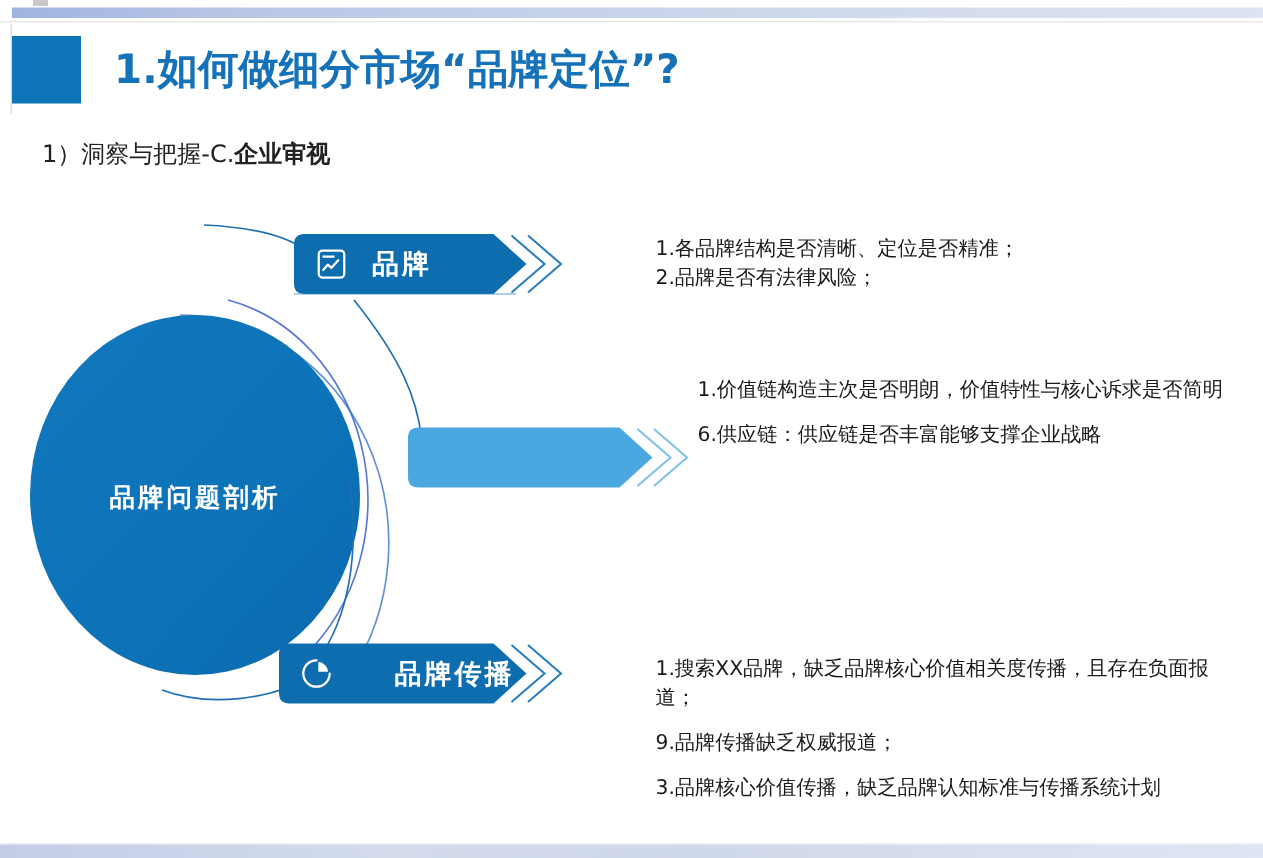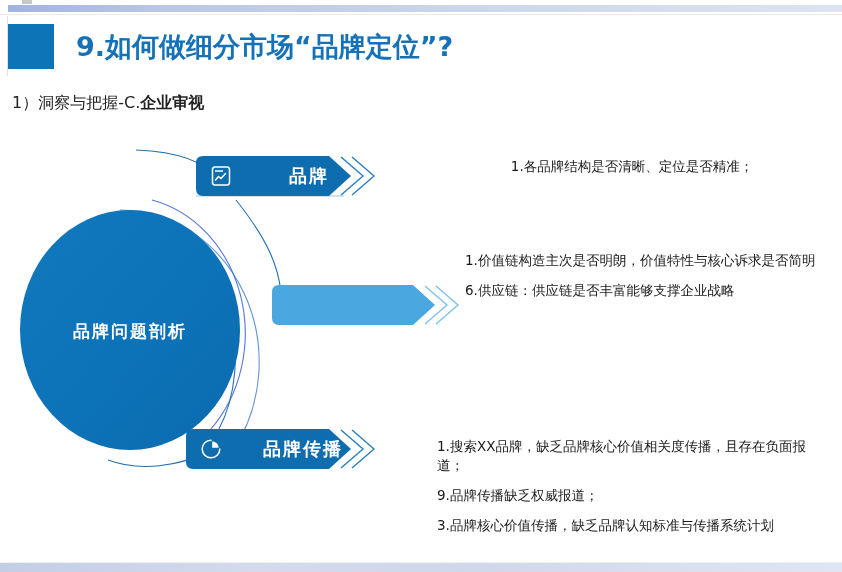--- a/index.html
+++ b/index.html
@@ -76,21 +76,21 @@
     left: 76px; top: 24px;
     font-size: 27px;
     font-weight: bold;
     color: #1572b8;
     letter-spacing: 0px;
     white-space: nowrap;
     line-height: 45px;
   }
   .subtitle {
     position: absolute;
-    left: 12px; top: 93px;
+    left: 28px; top: 93px;
     font-size: 16px;
     color: #222222;
     white-space: nowrap;
   }
   .subtitle .bold { font-weight: bold; }
 
   
   #diagram-svg {
     position: absolute;
     left: 0; top: 0;
@@ -124,36 +124,36 @@
   .text-block {
     position: absolute;
     color: #1a1a1a;
     font-size: 13.5px;
     line-height: 19px;
   }
   .text-block p {
     margin: 0 0 11px 0;
   }
   .text-block p:last-child { margin-bottom: 0; }
-  .tight p { margin-bottom: 0; text-align: center; }
+  .tight p { margin-bottom: 0; }
 </style>
 </head>
 <body>
 
 <div id="slide">
 
   <div class="top-strip">
     <div class="top-strip-tick"></div>
     <div class="top-strip-band"></div>
     <div class="top-strip-rule"></div>
   </div>
   <div class="left-rule"></div>
 
   <div class="title-square"></div>
-  <div class="page-title">9.如何做细分市场“品牌定位”?</div>
+  <div class="page-title">1.如何做细分市场“品牌定位”?</div>
   <div class="subtitle">
     <span>1）洞察与把握-C.</span><span class="bold">企业审视</span>
   </div>
 
   <svg id="diagram-svg" viewBox="0 0 842 572">
     <defs>
       <linearGradient id="circleGrad" x1="0" y1="0" x2="1" y2="1">
         <stop offset="0%" stop-color="#1278bd"></stop>
         <stop offset="55%" stop-color="#0d73b8"></stop>
         <stop offset="100%" stop-color="#0a69ae"></stop>
@@ -186,21 +186,21 @@
       <path d="M 436 286 l 22 19 l -22 19" fill="none" stroke="#7cc2ea" stroke-width="1.4"></path>
 
       <path d="M 186 436 q 0 -7 7 -7 l 136 0 l 22 20 l -22 20 l -136 0 q -7 0 -7 -7 z" fill="#0e6daf"></path>
       <path d="M 341 430 l 22 19 l -22 19" fill="none" stroke="#2a7fbd" stroke-width="1.4"></path>
       <path d="M 352 430 l 22 19 l -22 19" fill="none" stroke="#2a7fbd" stroke-width="1.4"></path>
     </g>
 
     <text x="130" y="337" text-anchor="middle" fill="#ffffff" font-family="DejaVu Sans, Liberation Sans, sans-serif" font-size="17" font-weight="bold" letter-spacing="2">品牌问题剖析</text>
   </svg>
 
-  <div class="banner" style="left:196px; top:156px; width:150px;gap:41px;">
+  <div class="banner" style="left:196px; top:156px; width:150px;">
     <span class="icon-wrap">
       <svg width="24" height="24" viewBox="0 0 24 24" fill="none" stroke="#ffffff" stroke-width="1.5">
         <rect x="3.5" y="3" width="17" height="18" rx="2.5"></rect>
         <line x1="6" y1="7" x2="14" y2="7"></line>
         <polyline points="6.5,16 9.5,12.5 12,14.5 16.5,9.5" stroke-linecap="round" stroke-linejoin="round"></polyline>
       </svg>
     </span>
     <span class="blabel">品牌</span>
   </div>
 
@@ -210,20 +210,21 @@
       <svg width="24" height="24" viewBox="0 0 24 24" fill="none" stroke="#ffffff" stroke-width="1.5">
         <path d="M12 3.2 A 8.8 8.8 0 1 0 20.8 12" stroke-linecap="round"></path>
         <path d="M13.2 4.2 A 7.6 7.6 0 0 1 19.8 10.8 L 13.2 10.8 Z" fill="#ffffff" stroke="none"></path>
       </svg>
     </span>
     <span class="blabel">品牌传播</span>
   </div>
 
   <div class="text-block tight" style="left:437px; top:157px; width:390px;">
     <p>1.各品牌结构是否清晰、定位是否精准；</p>
+    <p>2.品牌是否有法律风险；</p>
   </div>
 
   <div class="text-block" style="left:437px; top:251px; width:388px;margin-left:28px;">
     <p>1.价值链构造主次是否明朗，价值特性与核心诉求是否简明</p>
     <p>6.供应链：供应链是否丰富能够支撑企业战略</p>
   </div>
 
   <div class="text-block" style="left:437px; top:437px; width:390px;">
     <p>1.搜索XX品牌，缺乏品牌核心价值相关度传播，且存在负面报道；</p>
     <p>9.品牌传播缺乏权威报道；</p>

